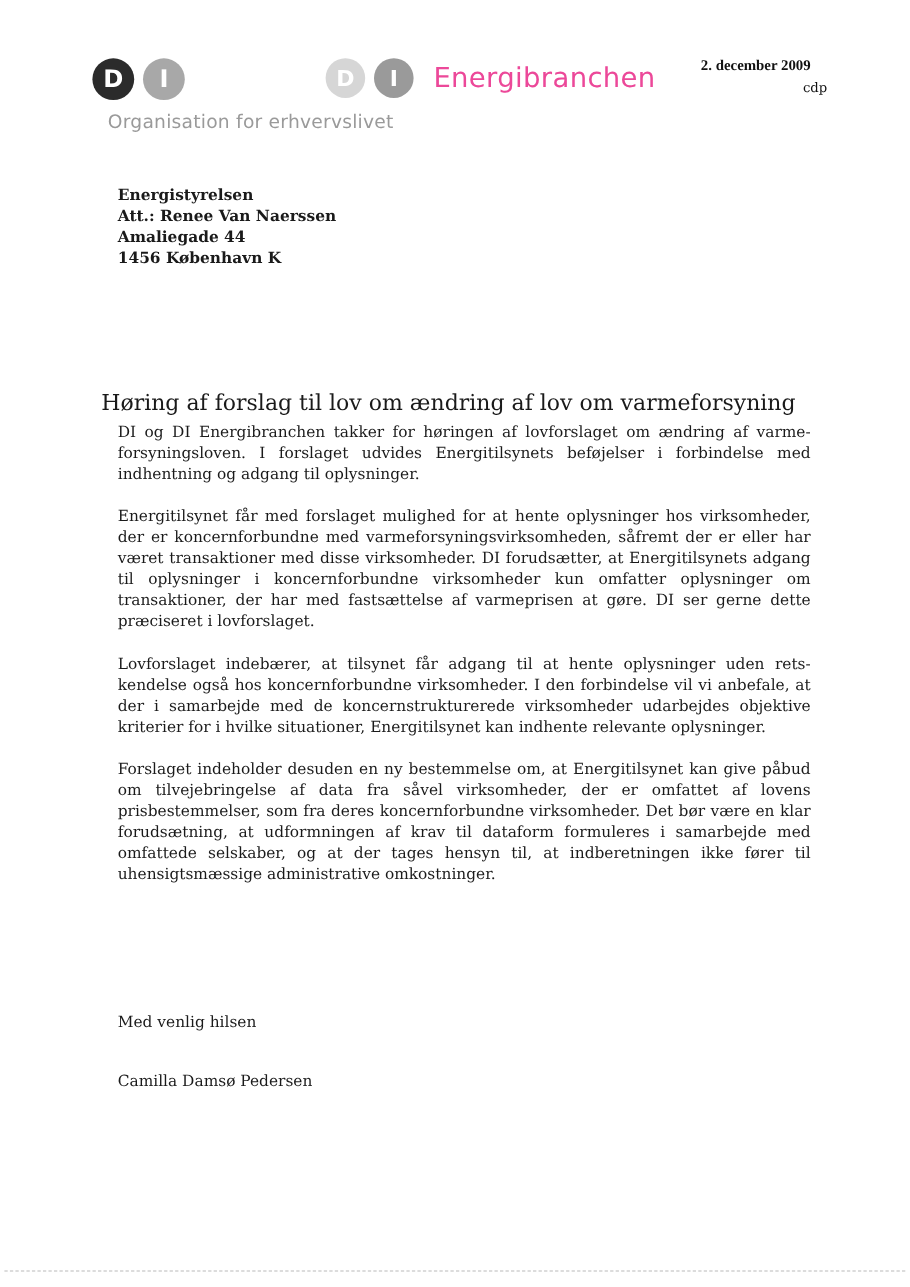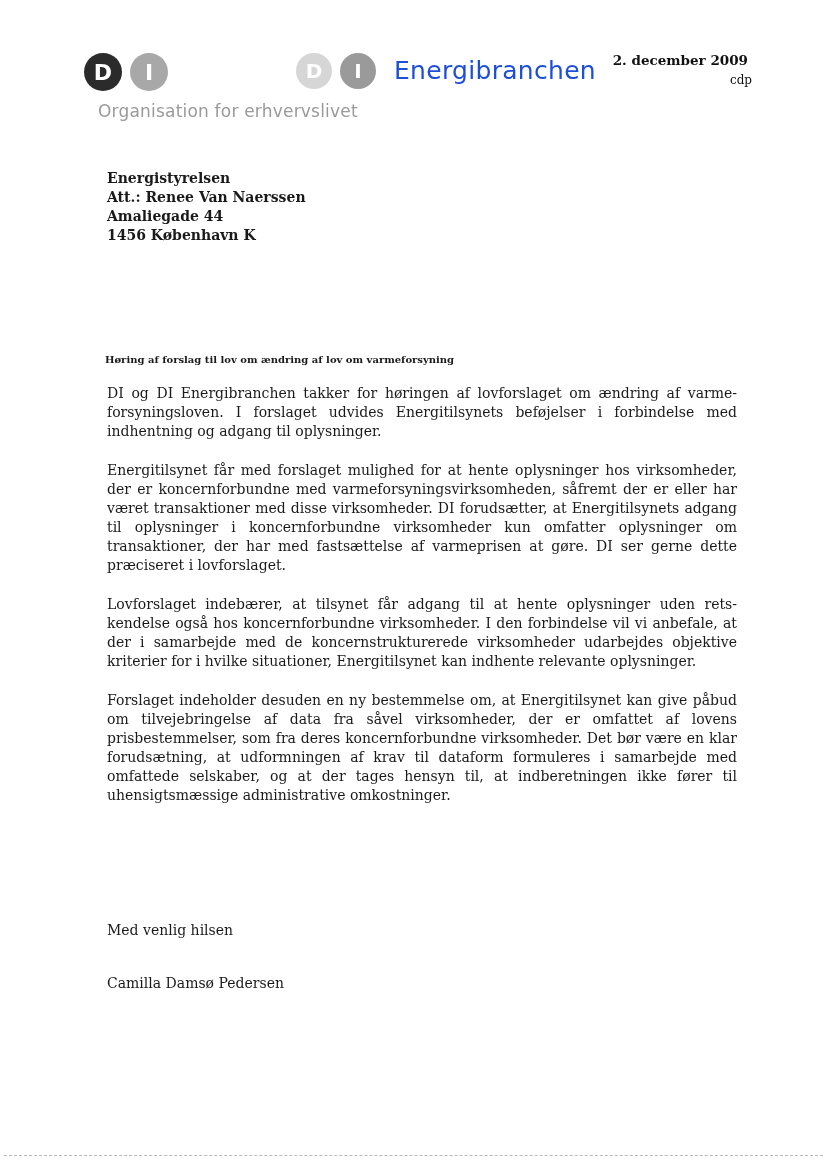--- a/index.html
+++ b/index.html
@@ -10,26 +10,26 @@
             display: flex; align-items: center; justify-content: center;
             font-family: "DejaVu Sans", sans-serif; font-weight: bold; font-size: 22px; }
   .circle.d { left: 0; background: #2b2b2b; color: #fff; }
   .circle.i { left: 46px; background: #a8a8a8; color: #fff; }
   .org-tagline { position: absolute; left: 98px; top: 101px; font-family: "DejaVu Sans", sans-serif;
                  font-size: 17px; color: #9a9a9a; letter-spacing: 0.2px; }
   .logo-eb { position: absolute; left: 296px; top: 53px; height: 40px; width: 300px; }
   .circle.eb-d { left: 0; width: 36px; height: 36px; background: #d6d6d6; color: #fff; font-size: 20px; }
   .circle.eb-i { left: 44px; width: 36px; height: 36px; background: #9a9a9a; color: #fff; font-size: 20px; }
   .eb-name { position: absolute; left: 98px; top: 3px; font-family: "DejaVu Sans", sans-serif;
-             font-size: 25px; color: #1d4ed8; letter-spacing: 0.3px; }
-  .date { position: absolute; right: 79px; top: 52px; font-weight: bold; font-size: 13.5px; color: #111; }
+             font-size: 25px; color: #ec4899; letter-spacing: 0.3px; }
+  .date { position: absolute; right: 90px; top: 52px; font-weight: bold; font-size: 13.5px; color: #111; font-family: Liberation Serif, serif; }
   .ref { position: absolute; right: 75px; top: 73px; font-size: 12px; color: #111; }
   .address { position: absolute; left: 107px; top: 169px; font-size: 14px; line-height: 19px; }
   .address div { white-space: nowrap; font-weight: bold; }
-  .subject { position: absolute; left: 105px; top: 354px; font-weight: bold; font-size: 10px; white-space: nowrap; }
+  .subject { position: absolute; left: 92px; top: 354px; font-weight: normal; font-size: 20px; white-space: nowrap; }
   .body { position: absolute; left: 107px; top: 384px; width: 630px; font-size: 14px; line-height: 19.1px; }
   .body p { margin: 0 0 19.5px 0; text-align: justify; }
   .closing { position: absolute; left: 107px; top: 922px; font-size: 14px; text-align: center; }
   .signature { position: absolute; left: 107px; top: 975px; font-size: 14px; }
   .footer-line { position: absolute; left: 4px; right: 4px; top: 1155px; height: 0;
                  border-top: 1px dashed #b9b9b9; }
 </style>
 </head>
 <body>
 

